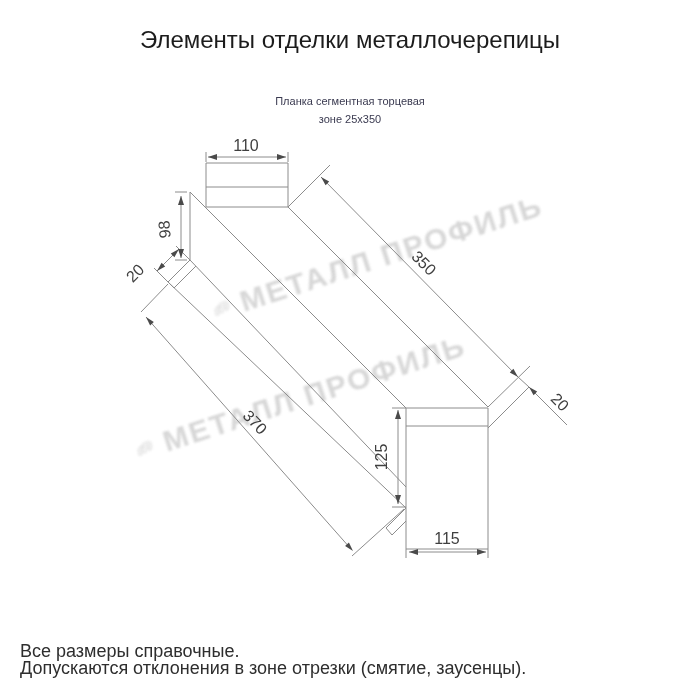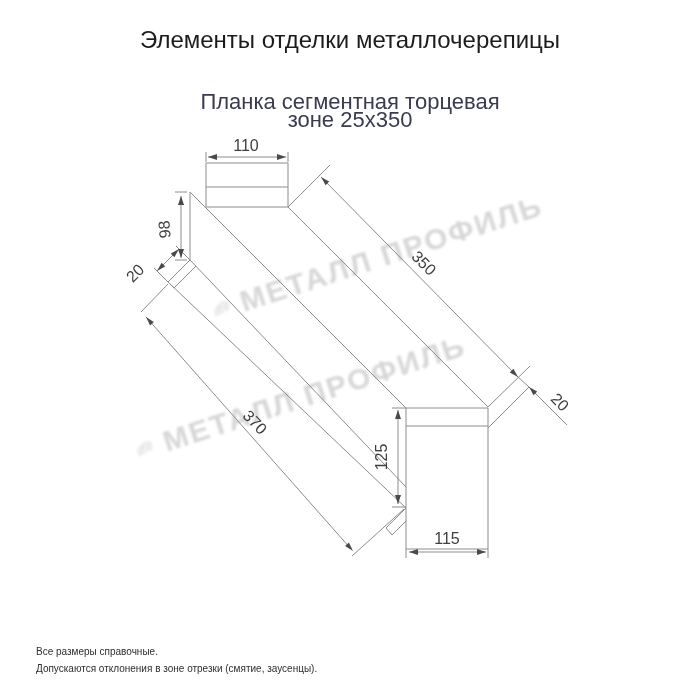--- a/index.html
+++ b/index.html
@@ -1,34 +1,34 @@
 <!DOCTYPE html>
 <html><head>
 <meta charset="utf-8">
 <style>
   html,body{margin:0;padding:0;background:#fff;}
   .page{position:relative;width:700px;height:700px;background:#ffffff;overflow:hidden;
         font-family:"Liberation Sans",sans-serif;}
   .title{position:absolute;top:26px;left:0;width:700px;text-align:center;
          font-size:24px;color:#1c1c1c;z-index:3;}
   .subtitle{position:absolute;top:93px;left:0;width:700px;text-align:center;
-            font-size:22px;line-height:17.5px;color:#3a3a50;z-index:3;}
+            font-size:11px;line-height:17.5px;color:#3a3a50;z-index:3;}
   .wm{position:absolute;display:flex;align-items:center;gap:10px;
       transform:rotate(-18deg);transform-origin:center;
       filter:blur(1.2px);opacity:.85;z-index:1;}
   .wm-text{font-size:30px;font-weight:bold;letter-spacing:2px;white-space:nowrap;
            color:#d0d0d0;}
   .wm1{left:205px;top:232px;width:345px;}
   .wm2{left:128px;top:372px;width:345px;}
   .drawing{position:absolute;left:0;top:0;z-index:2;}
   .outline{stroke:#8c8c8c;stroke-width:1;fill:none;}
   .dimline{stroke:#8c8c8c;stroke-width:1;fill:none;}
   .arrow{fill:#4a4a4a;stroke:none;}
   .dimtext{fill:#3f3f3f;font-size:16px;font-family:"Liberation Sans",sans-serif;}
-  .footer{position:absolute;left:36px;top:643px;font-size:10px;line-height:17px;
+  .footer{position:absolute;left:20px;top:643px;font-size:18px;line-height:17px;
           color:#2e2e2e;z-index:3;}
 </style>
 </head>
 <body>
 
 <div class="page">
 
   <div class="title">Элементы отделки металлочерепицы</div>
 
   <div class="subtitle">

